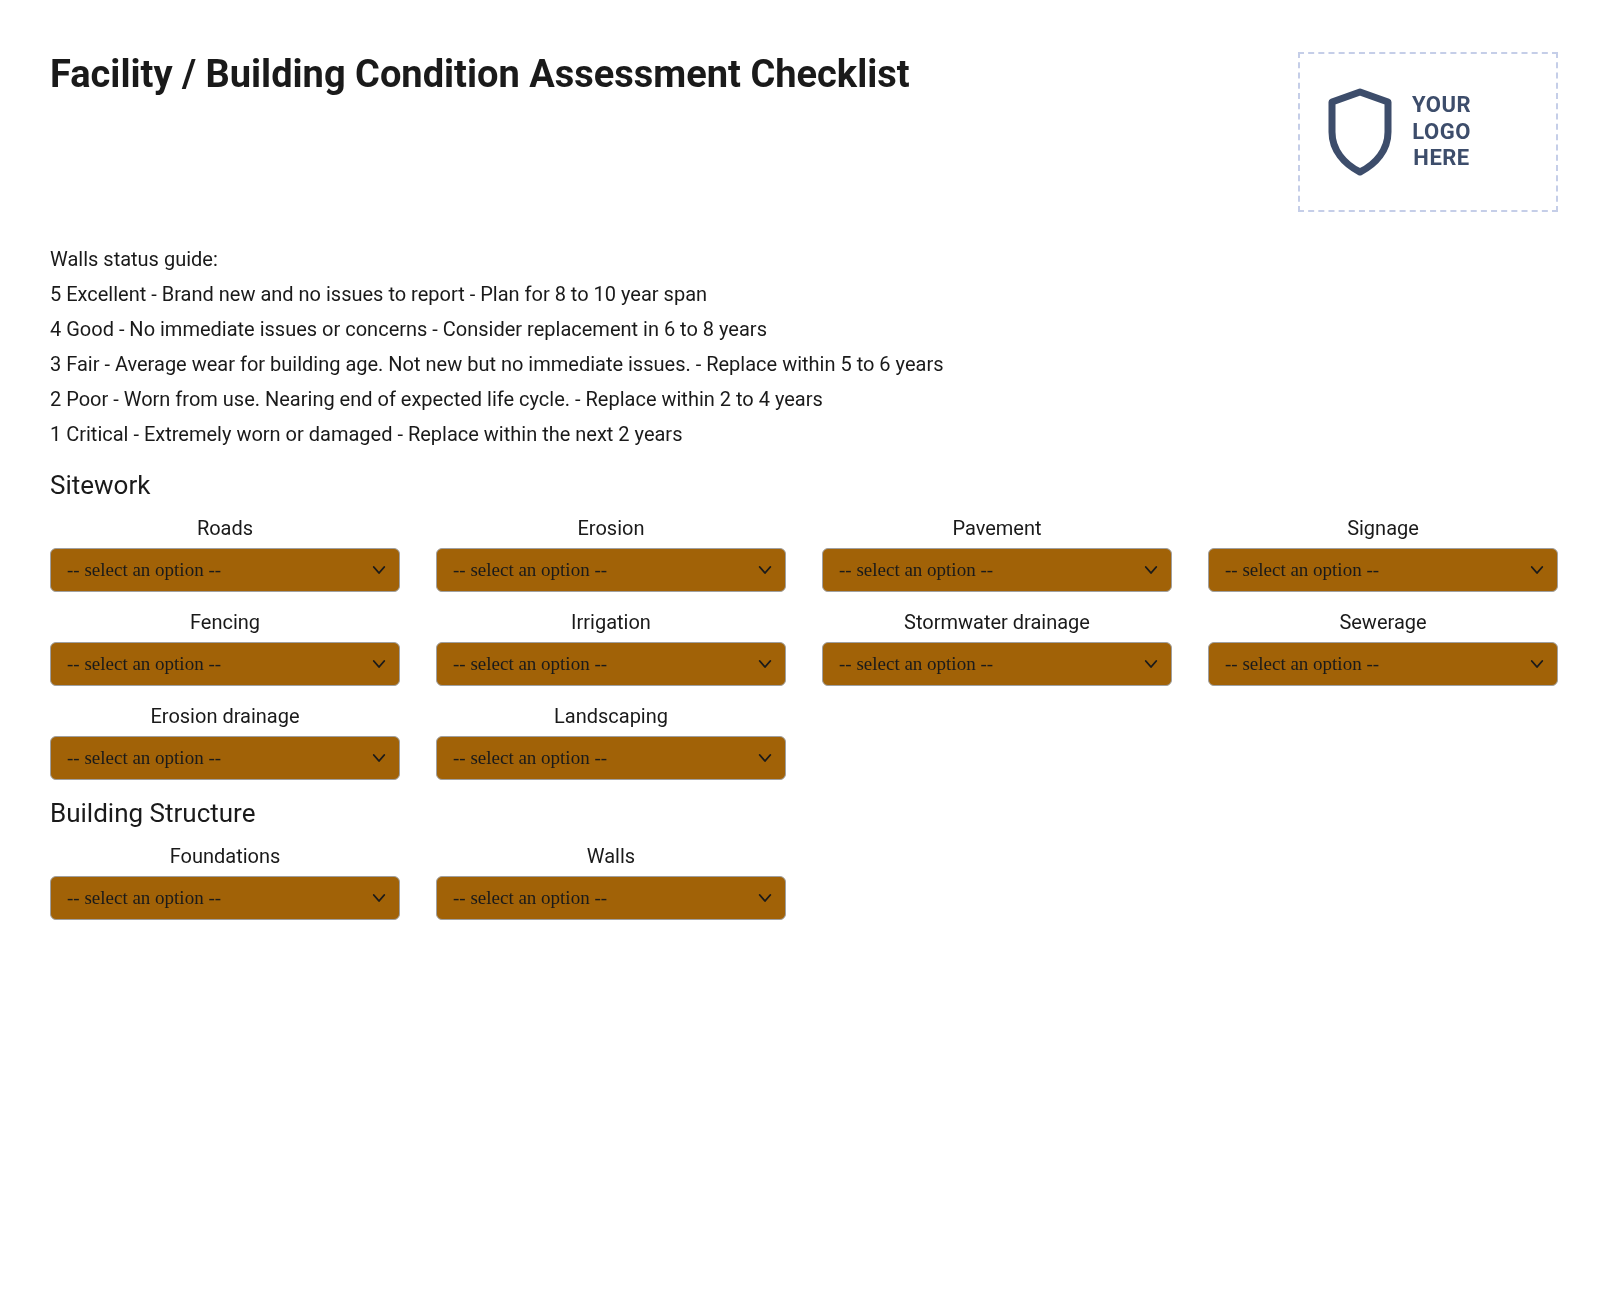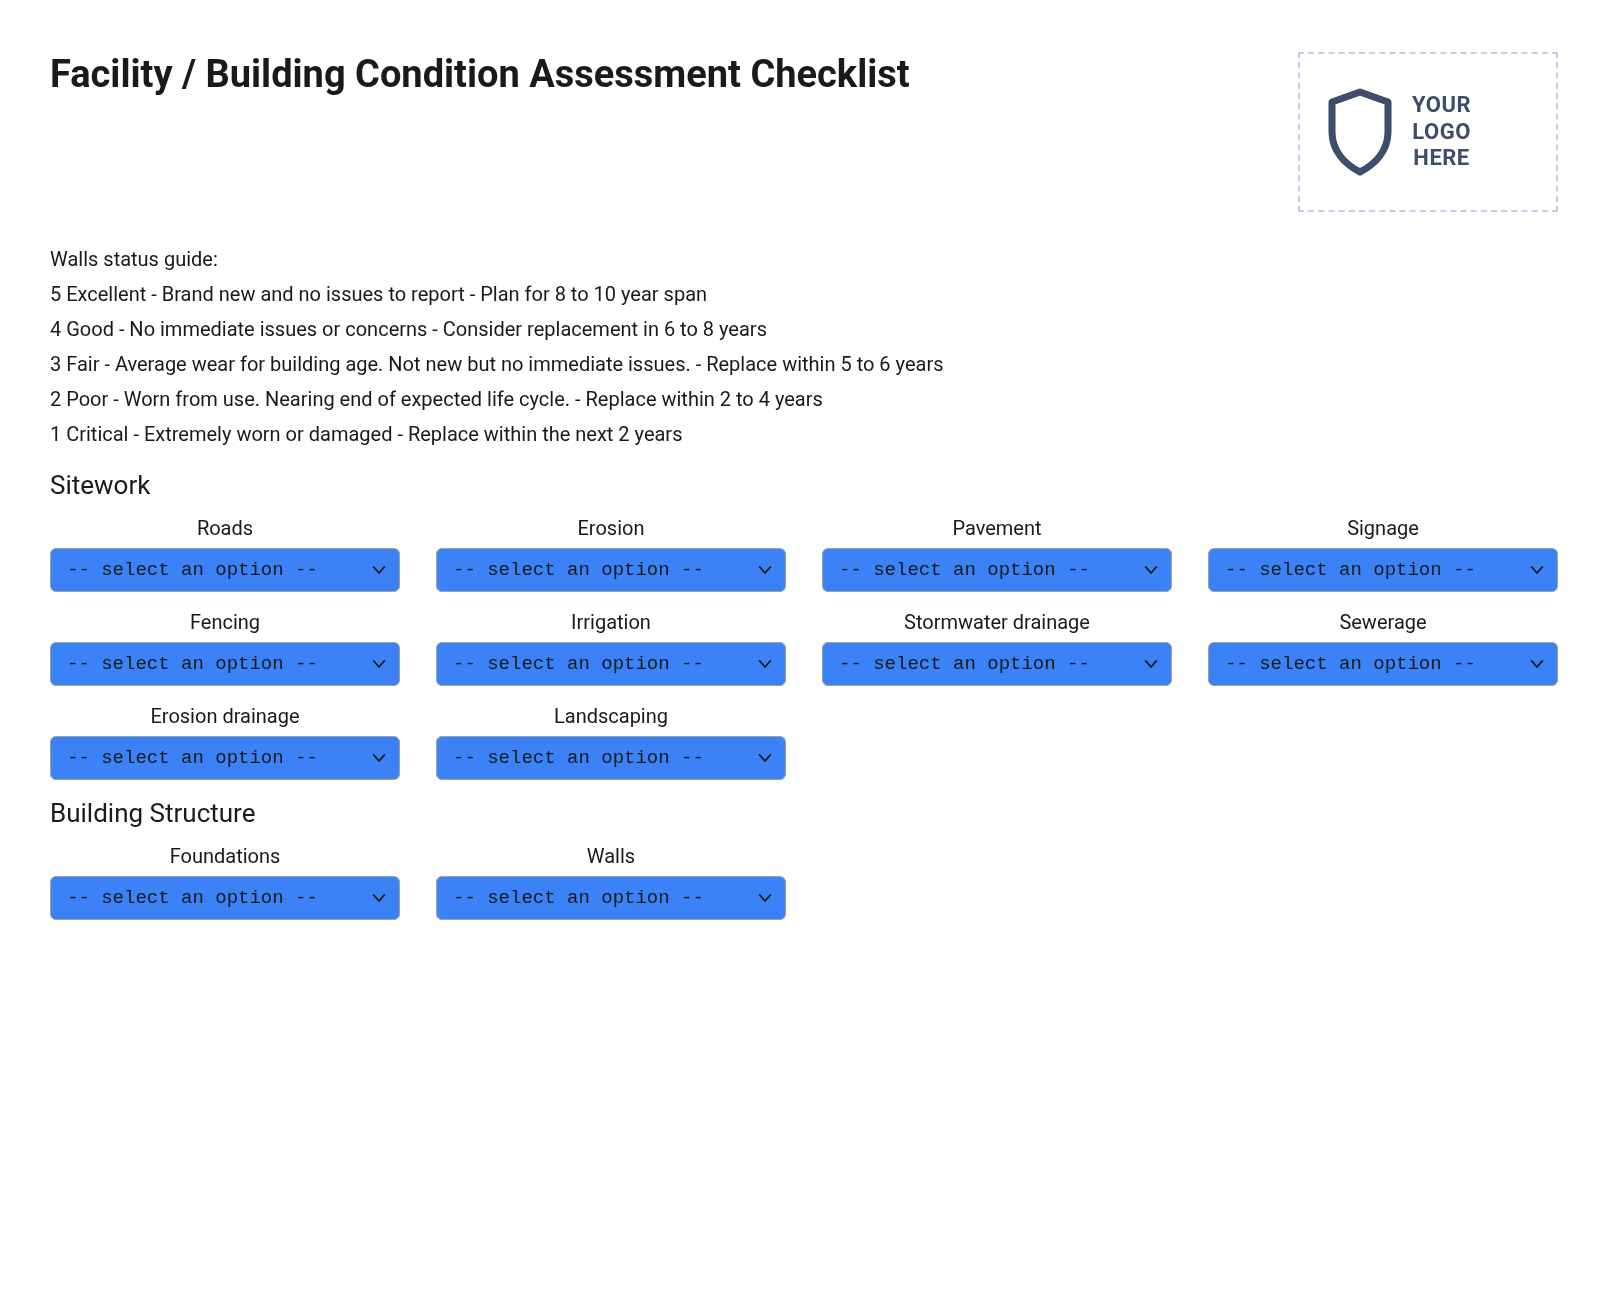--- a/index.html
+++ b/index.html
@@ -82,27 +82,27 @@
     .select-wrapper {
       position: relative;
       width: 100%;
     }
     .select-control {
       width: 100%;
       height: 44px;
       padding: 0 32px 0 16px;
       font-size: 19px;
       color: #1a1a1a;
-      background: #3b82f6;
+      background: #a16207;
       border: 1px solid #a0a0a0;
       border-radius: 6px;
       appearance: none;
       -webkit-appearance: none;
       cursor: pointer;
-      font-family: Liberation Mono, monospace;
+      font-family: Liberation Serif, serif;
       display: flex;
       align-items: center;
     }
     .select-chevron {
       position: absolute;
       right: 12px;
       top: 50%;
       transform: translateY(-50%);
       width: 18px;
       height: 18px;

